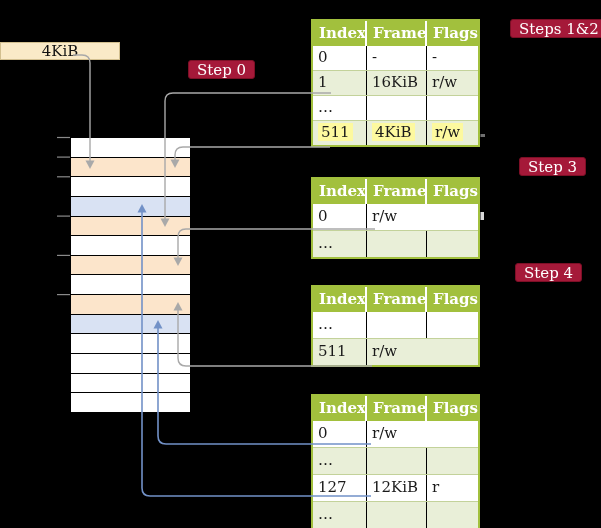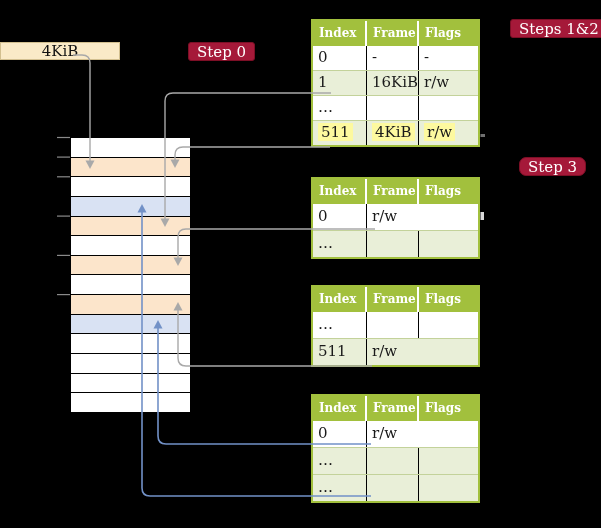--- a/index.html
+++ b/index.html
@@ -12,51 +12,51 @@
     position:absolute;left:0;top:42px;width:120px;height:18px;
     background:#faeac7;border:1px solid #d2bf8f;box-sizing:border-box;
     text-align:center;line-height:16px;font-size:15px;color:#111;
   }
   
   .badge{
     position:absolute;height:19px;line-height:18px;padding:0 8px;
     background:#a51939;border:1px solid #7d0f26;border-radius:3px;
     color:#fff;font-size:15px;box-sizing:border-box;white-space:nowrap;
   }
-  .b-step0{left:188px;top:42px;}
+  .b-step0{left:188px;top:60px;}
   .b-steps12{left:510px;top:19px;}
-  .b-step3{left:519px;top:157px;border-radius:7px;}
+  .b-step3{left:519px;top:157px;}
   .b-step4{left:515px;top:263px;}
   
   .memory{
     position:absolute;left:70px;top:137px;width:121px;height:276px;
     border:1px solid #000;box-sizing:border-box;display:flex;flex-direction:column;
     background:#fff;
   }
   .mem-row{flex:1;border-bottom:1px solid #000;}
   .mem-row:last-child{border-bottom:none;}
   .mem-row.white{background:#ffffff;}
   .mem-row.orange{background:#fce5cb;}
   .mem-row.blue{background:#d9e2f3;}
   
   .ptable{
     position:absolute;left:311px;width:169px;background:#fff;
     border:2px solid #a2c03d;box-sizing:border-box;
   }
   .hrow{display:flex;background:#a2c03d;color:#fff;font-weight:bold;height:25px;}
-  .hcell{line-height:25px;font-size:12px;padding:0 0 0 6px;box-sizing:border-box;}
+  .hcell{line-height:25px;font-size:15px;padding:0 0 0 6px;box-sizing:border-box;}
   .hcell.c1,.hcell.c2{border-right:2px solid #fff;}
   .brow{display:flex;height:24px;background:#fff;}
   .t2 .brow,.t3 .brow,.t4 .brow{height:26px;}
   .brow + .brow{border-top:1px solid #c3d29a;}
   .brow.shaded{background:#e9efd8;}
   .bcell{line-height:23px;font-size:15px;padding:0 0 0 5px;box-sizing:border-box;overflow:hidden;}
   .t2 .bcell,.t3 .bcell,.t4 .bcell{line-height:25px;}
   .c1{width:54px;}
-  .c2{width:52px;}
+  .c2{width:60px;}
   .c3{flex:1;}
   .bcell.c1,.bcell.c2{border-right:1px solid #000;}
   .hl{background:#fdf99f;padding:0 3px;}
   .t1{top:19px;}
   .t2{top:177px;}
   .t3{top:285px;}
   .t4{top:394px;}
   
   #overlay{position:absolute;left:0;top:0;width:601px;height:528px;pointer-events:none;}
   .lg{stroke:#a9a9a9;stroke-width:1.4;fill:none;}
@@ -70,20 +70,21 @@
 
 <div id="stage">
 
   <div class="kib-box">
     <span>4KiB</span>
   </div>
 
   <div class="badge b-step0">Step 0</div>
   <div class="badge b-steps12">Steps 1&amp;2</div>
   <div class="badge b-step3">Step 3</div>
+  <div class="badge b-step4">Step 4</div>
 
   <div class="memory">
       <div class="mem-row white"></div>
       <div class="mem-row orange"></div>
       <div class="mem-row white"></div>
       <div class="mem-row blue"></div>
       <div class="mem-row orange"></div>
       <div class="mem-row white"></div>
       <div class="mem-row orange"></div>
       <div class="mem-row white"></div>
@@ -164,20 +165,25 @@
       <div class="hcell c3">Flags</div>
     </div>
     <div class="brow">
       <div class="bcell c1">0</div>
       <div class="bcell c3">r/w</div>
     </div>
     <div class="brow shaded">
       <div class="bcell c1">…</div>
       <div class="bcell c2"></div>
       <div class="bcell c3"></div>
+    </div>
+    <div class="brow">
+      <div class="bcell c1">127</div>
+      <div class="bcell c2">12KiB</div>
+      <div class="bcell c3">r</div>
     </div>
     <div class="brow shaded">
       <div class="bcell c1">…</div>
       <div class="bcell c2"></div>
       <div class="bcell c3"></div>
     </div>
   </div>
 
   <svg id="overlay" viewBox="0 0 601 528" xmlns="http://www.w3.org/2000/svg">
 

